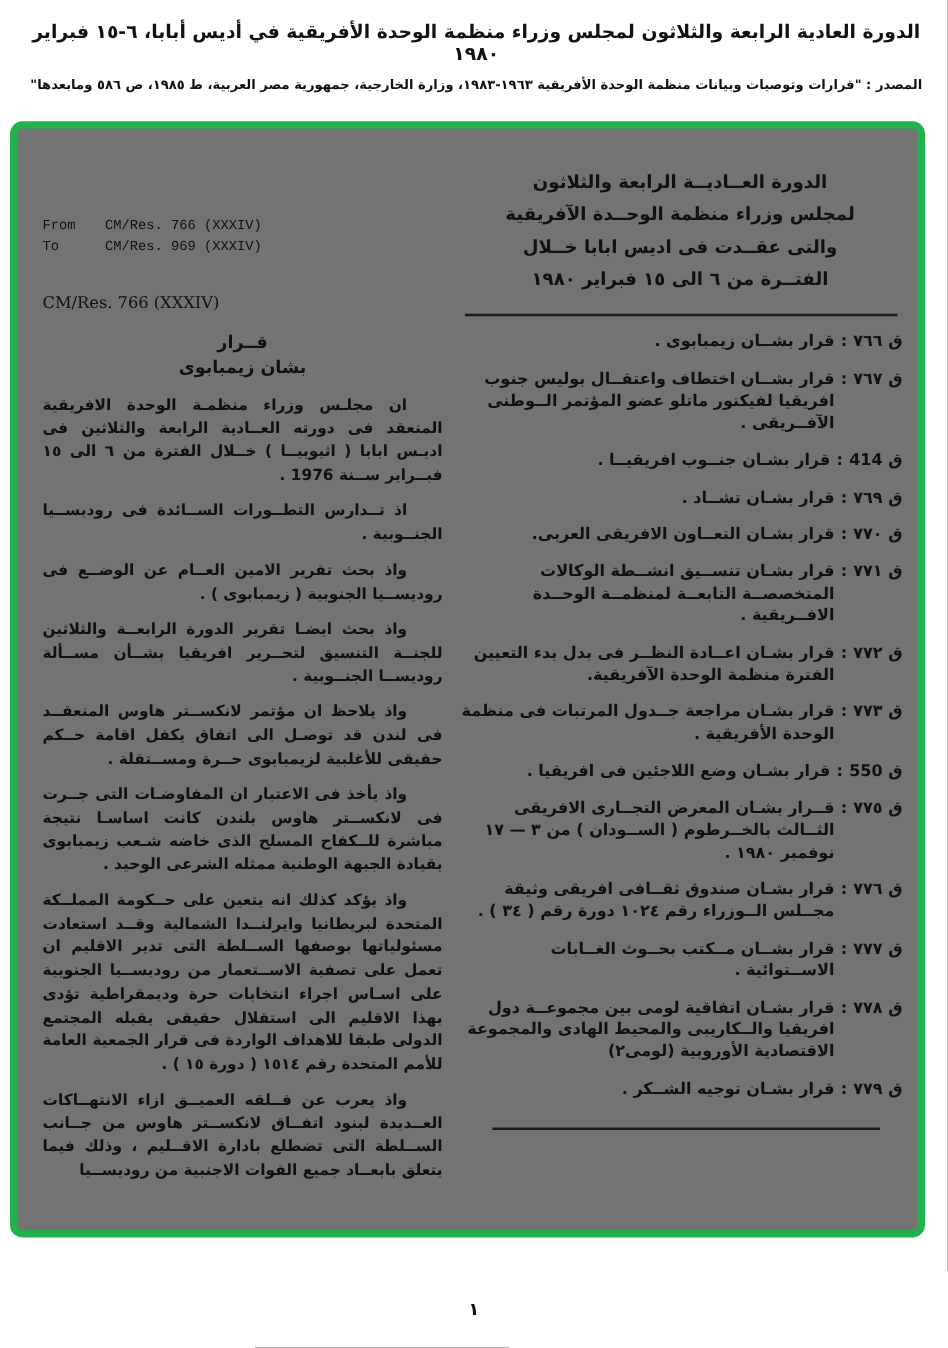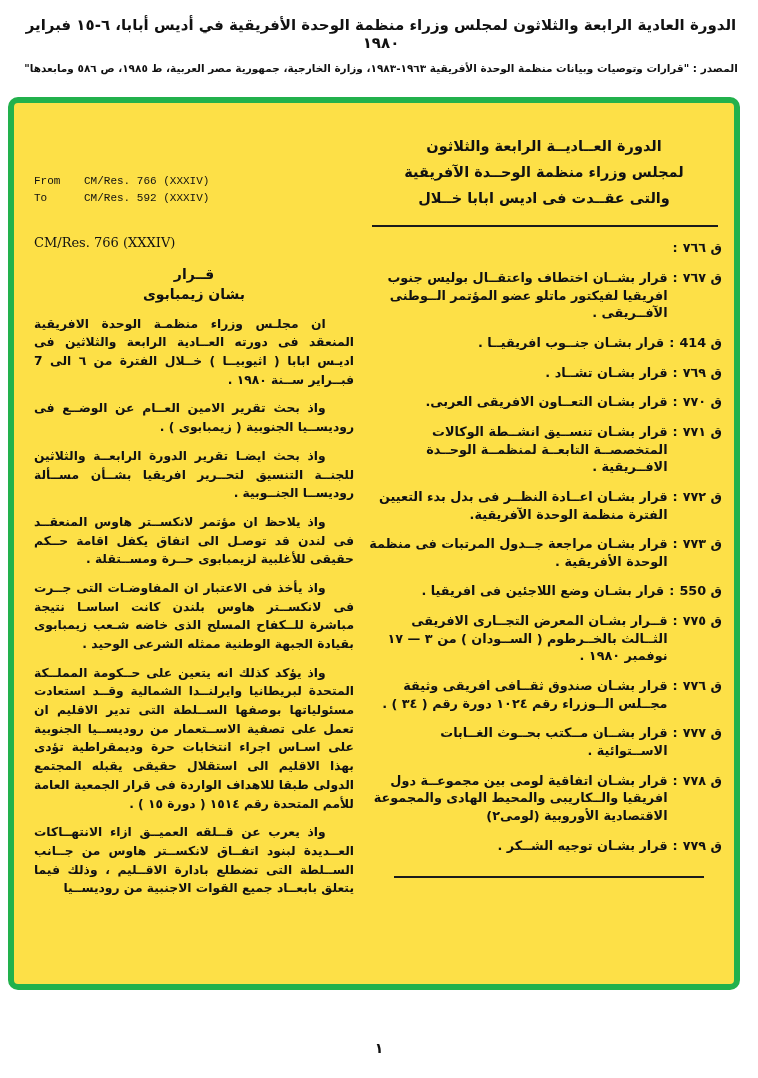--- a/index.html
+++ b/index.html
@@ -10,21 +10,21 @@
     overflow:hidden;
   }
   
   .doc-header { position:absolute; top:16px; left:14px; right:10px; text-align:center; direction:rtl; }
   .doc-header .line1 { font-size:15px; font-weight:bold; letter-spacing:0; }
   .doc-header .line2 { font-size:10.5px; font-weight:bold; margin-top:10px; }
 
   
   .frame {
     position:absolute; left:8px; top:97px; width:732px; height:893px;
-    border:6px solid #22b14c; border-radius:10px; overflow:hidden; background:#fde047;
+    border:6px solid #22b14c; border-radius:10px; overflow:hidden; background:#737373;
   }
   .frame-content { display:flex; direction:rtl; padding:26px 12px 0 16px; gap:12px; height:100%; }
 
   
   .col-index { width:356px; flex:0 0 356px; }
   .session-title { text-align:center; font-weight:bold; font-size:14.5px; line-height:1.8; direction:rtl; margin-top:4px; }
   .divider { border-top:2.5px solid #1b1b1b; }
   .divider.top { margin:14px 4px 0 6px; }
   .divider.bottom { margin:22px 18px 0 28px; }
   .res-list { margin-top:4px; }
@@ -59,27 +59,29 @@
 
     <div class="col-index">
       <div class="session-title">
 
           <div>الدورة العــاديــة الرابعة والثلاثون</div>
 
           <div>لمجلس وزراء منظمة الوحــدة الآفريقية</div>
 
           <div>والتى عقــدت فى اديس ابابا خــلال</div>
 
+          <div>الفتــرة من ٦ الى ١٥ فبراير ١٩٨٠</div>
         </div>
       <div class="divider top"></div>
       <div class="res-list">
 
           <div class="res-item">
             <span class="res-num">ق ٧٦٦</span>
             <span class="res-sep">:</span>
+            <span class="res-text">قرار بشــان زيمبابوى .</span>
           </div>
 
           <div class="res-item">
             <span class="res-num">ق ٧٦٧</span>
             <span class="res-sep">:</span>
             <span class="res-text">قرار بشــان اختطاف واعتقــال بوليس جنوب افريقيا لفيكتور ماتلو عضو المؤتمر الــوطنى الآفــريقى .</span>
           </div>
 
           <div class="res-item">
             <span class="res-num">ق 414</span>
@@ -157,32 +159,33 @@
     </div>
 
     <div class="col-body">
       <div class="range-block">
         <div class="range-row">
           <span class="range-label">From</span>
           <span>CM/Res. 766 (XXXIV)</span>
         </div>
         <div class="range-row">
           <span class="range-label">To</span>
-          <span>CM/Res. 592 (XXXIV)</span>
+          <span>CM/Res. 969 (XXXIV)</span>
         </div>
       </div>
       <div class="cmres-ref">CM/Res. 766 (XXXIV)</div>
       <div class="res-heading">
         <div>قــرار</div>
         <div>بشان زيمبابوى</div>
       </div>
       <div class="paras">
 
-          <p class="para">ان مجلـس وزراء منظمـة الوحدة الافريقية المنعقد فى دورته العــادية الرابعة والثلاثين فى اديـس ابابا ( اثيوبيــا ) خــلال الفترة من ٦ الى 7 فبــراير ســنة ١٩٨٠ .</p>
-
+          <p class="para">ان مجلـس وزراء منظمـة الوحدة الافريقية المنعقد فى دورته العــادية الرابعة والثلاثين فى اديـس ابابا ( اثيوبيــا ) خــلال الفترة من ٦ الى ١٥ فبــراير ســنة 1976 .</p>
+
+          <p class="para">اذ تــدارس التطــورات الســائدة فى روديســيا الجنــوبية .</p>
 
           <p class="para">واذ بحث تقرير الامين العــام عن الوضــع فى روديســيا الجنوبية ( زيمبابوى ) .</p>
 
           <p class="para">واذ بحث ايضـا تقرير الدورة الرابعــة والثلاثين للجنــة التنسيق لتحــرير افريقيا بشــأن مســألة روديســا الجنــوبية .</p>
 
           <p class="para">واذ يلاحظ ان مؤتمر لانكســتر هاوس المنعقــد فى لندن قد توصـل الى اتفاق يكفل اقامة حــكم حقيقى للأغلبية لزيمبابوى حــرة ومســتقلة .</p>
 
           <p class="para">واذ يأخذ فى الاعتبار ان المفاوضـات التى جــرت فى لانكســتر هاوس بلندن كانت اساسـا نتيجة مباشرة للــكفاح المسلح الذى خاضه شـعب زيمبابوى بقيادة الجبهة الوطنية ممثله الشرعى الوحيد .</p>
 
           <p class="para">واذ يؤكد كذلك انه يتعين على حــكومة المملــكة المتحدة لبريطانيا وايرلنــدا الشمالية وقــد استعادت مسئولياتها بوصفها الســلطة التى تدير الاقليم ان تعمل على تصفية الاســتعمار من روديســيا الجنوبية على اسـاس اجراء انتخابات حرة وديمقراطية تؤدى بهذا الاقليم الى استقلال حقيقى يقبله المجتمع الدولى طبقا للاهداف الواردة فى قرار الجمعية العامة للأمم المتحدة رقم ١٥١٤ ( دورة ١٥ ) .</p>

